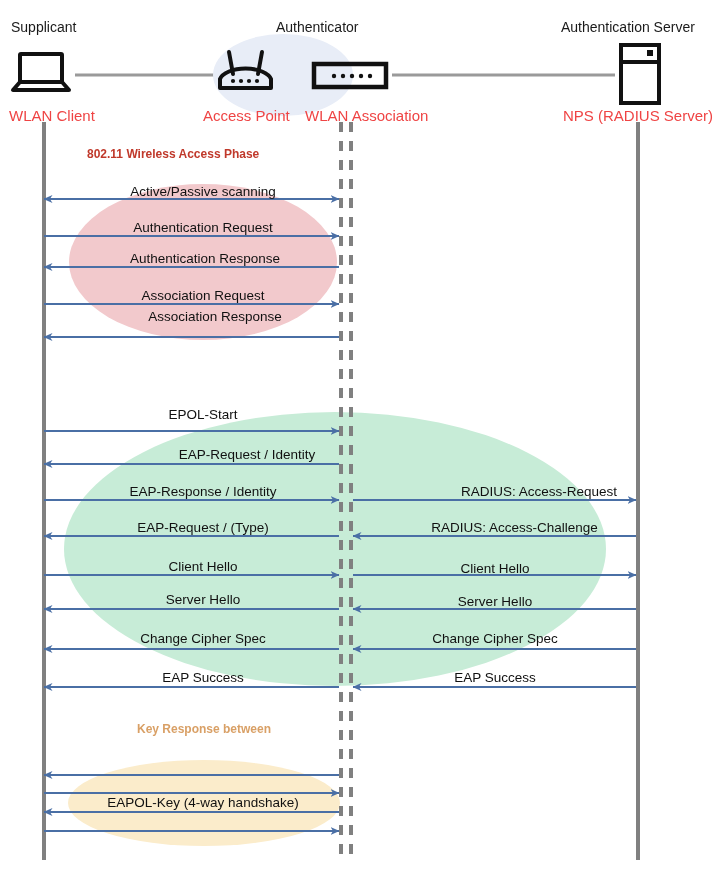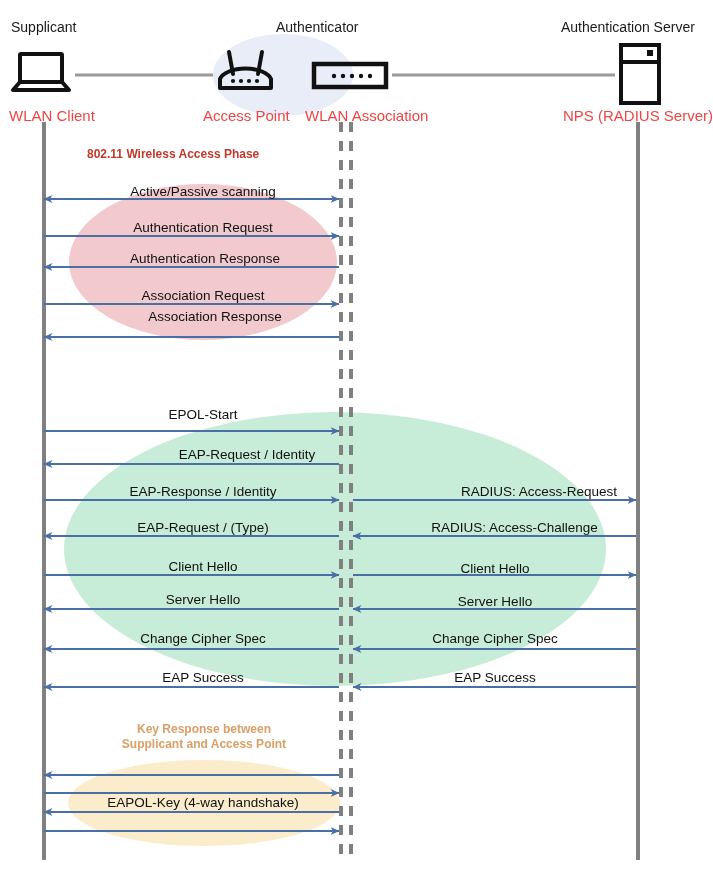--- a/index.html
+++ b/index.html
@@ -158,21 +158,21 @@
   <div class="lbl hdr-top" style="left:11px; top:20px;">Supplicant</div>
   <div class="lbl hdr-top" style="left:276px; top:20px;">Authenticator</div>
   <div class="lbl hdr-top" style="left:561px; top:20px;">Authentication Server</div>
 
   <div class="lbl hdr-bot" style="left:9px; top:108px;">WLAN Client</div>
   <div class="lbl hdr-bot" style="left:203px; top:108px;">Access Point</div>
   <div class="lbl hdr-bot" style="left:305px; top:108px;">WLAN Association</div>
   <div class="lbl hdr-bot" style="left:563px; top:108px;">NPS (RADIUS Server)</div>
 
   <div class="phase-label" style="left:87px; top:147px; color:#c0392b;">802.11 Wireless Access Phase</div>
-  <div class="phase-label" style="left:99px; top:722px; color:#d9a066; width:210px;"><span>Key Response between</span><br><span>Supplicant and Access Point</span></div>
+  <div class="phase-label" style="left:99px; top:722px; color:#d9a066; width:210px;"><span>Key Response between</span><br></div>
 
   <div class="msg" style="left:203px; top:184px;">Active/Passive scanning</div>
   <div class="msg" style="left:203px; top:220px;">Authentication Request</div>
   <div class="msg" style="left:205px; top:251px;">Authentication Response</div>
   <div class="msg" style="left:203px; top:288px;">Association Request</div>
   <div class="msg" style="left:203px; top:309px;margin-left:12px;">Association Response</div>
 
   <div class="msg" style="left:203px; top:407px;">EPOL-Start</div>
   <div class="msg" style="left:203px; top:447px;margin-left:44px;">EAP-Request / Identity</div>
   <div class="msg" style="left:203px; top:484px;">EAP-Response / Identity</div>

